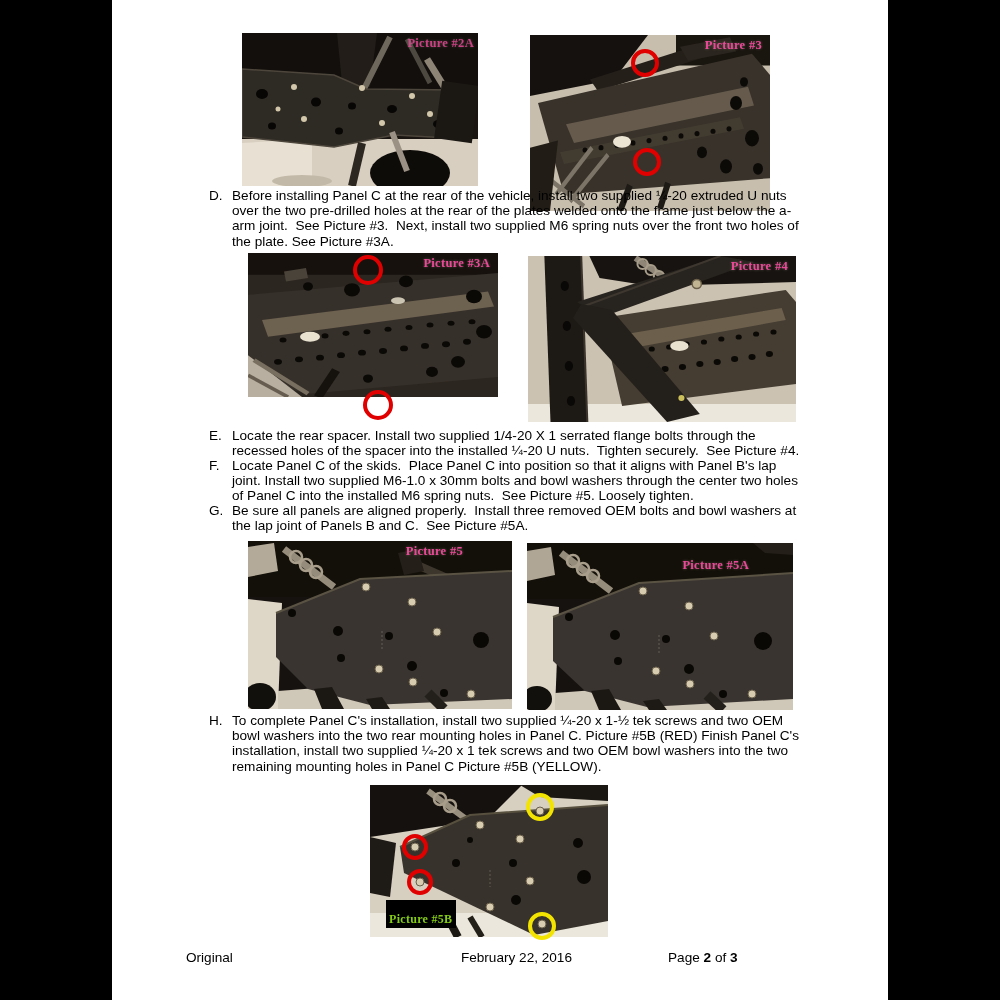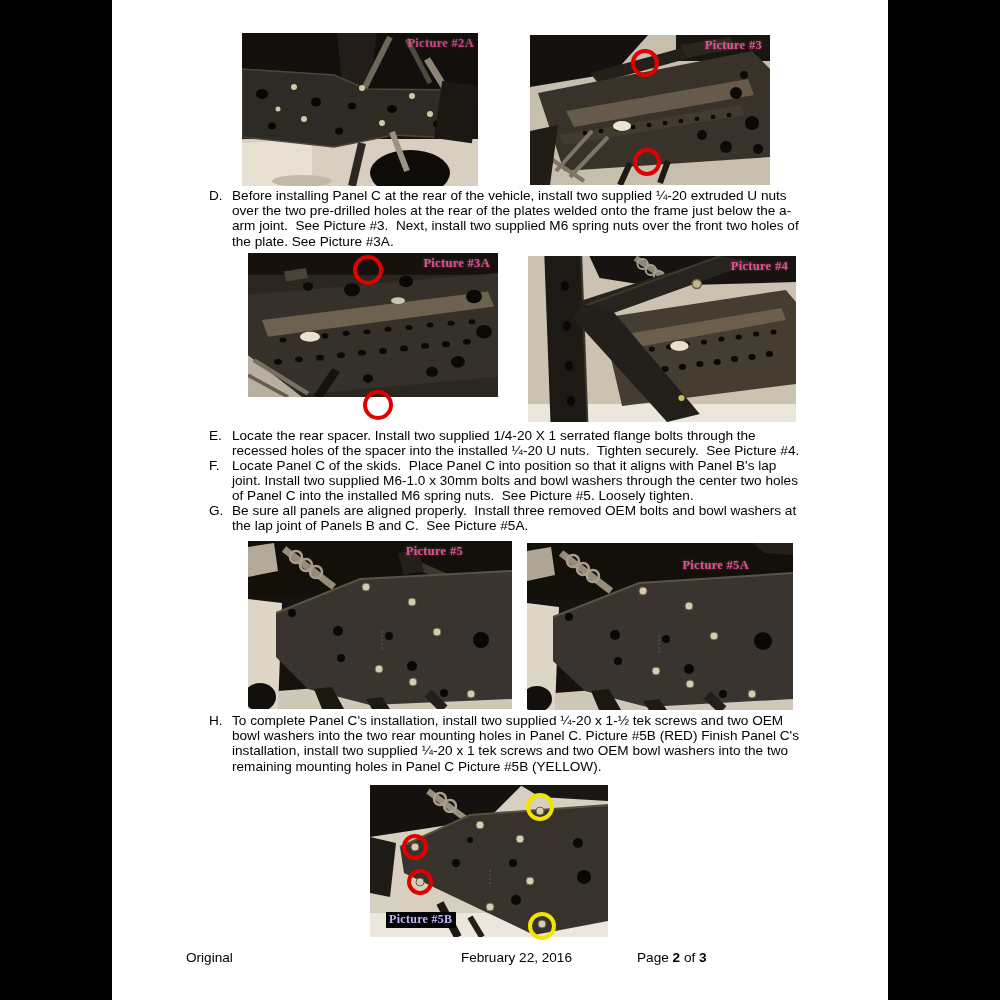--- a/index.html
+++ b/index.html
@@ -10,33 +10,33 @@
   
   .photo{position:absolute;margin:0;padding:0;}
   .photo .art{position:absolute;left:0;top:0;width:100%;height:100%;display:block;}
   .photo-label{position:absolute;top:3px;right:8px;
     font-family:"Liberation Serif",serif;font-weight:bold;font-size:12.5px;color:#ec4899;
     letter-spacing:.3px;text-shadow:0 0 3px rgba(225,214,192,.35);white-space:nowrap;}
   .photo.label-inset .photo-label{right:49px;}
   .photo.label-near .photo-label{right:44px;margin-top:12px;}
   .photo.label-edge .photo-label{right:4px;opacity:.85;}
   .photo.label-bl .photo-label{top:auto;right:auto;left:16px;bottom:9px;background:#000;
-    color:#c4b5fd;padding:0 4px 1px 3px;font-size:12px;text-shadow:none;}
+    color:#84cc16;padding:12px 4px 1px 3px;font-size:12px;text-shadow:none;}
   .ann-circle{position:absolute;border:4px solid #e00000;border-radius:50%;box-sizing:border-box;}
 
   
   .step{position:absolute;left:97px;width:622px;font-size:13.6px;line-height:15.2px;color:#000;}
   .step-letter{position:absolute;left:0;top:0;}
   .step-text{margin-left:23px;white-space:pre-wrap;}
 
   
   .footer{position:absolute;top:950px;left:0;width:100%;font-size:13.6px;color:#000;}
   .f-left{position:absolute;left:74px;}
   .f-center{position:absolute;left:250px;width:210px;text-align:right;}
-  .f-right{position:absolute;left:525px;white-space:nowrap;}
+  .f-right{position:absolute;left:556px;white-space:nowrap;}
   .f-right b{font-weight:bold;}
 </style>
 </head>
 <body>
 
 <div class="canvas">
   <div class="page">
 
     <figure class="photo label-edge" style="left:130px;top:33px;width:236px;height:153px">
       <svg class="art" viewBox="0 0 236 153" preserveAspectRatio="none">
@@ -70,21 +70,21 @@
         </g>
         <rect x="196" y="50" width="38" height="58" fill="#1b1713" transform="rotate(8 215 79)"></rect>
         <ellipse cx="168" cy="140" rx="40" ry="23" fill="#0e0c09"></ellipse>
         <line x1="150" y1="99" x2="165" y2="138" stroke="#9b9184" stroke-width="6"></line>
         <line x1="120" y1="110" x2="110" y2="153" stroke="#2c2720" stroke-width="8"></line>
         <ellipse cx="60" cy="148" rx="30" ry="6" fill="#c3b9a8"></ellipse>
       </svg>
       <figcaption class="photo-label">Picture #2A</figcaption>
     </figure>
 
-    <figure class="photo" style="left:418px;top:35px;width:240px;height:150px">
+    <figure class="photo" style="left:418px;top:35px;width:240px;height:176px">
       <svg class="art" viewBox="0 0 240 150" preserveAspectRatio="none">
         <rect width="240" height="150" fill="#c7beae"></rect>
         <polygon points="0,0 118,0 84,38 0,52" fill="#15110e"></polygon>
         <rect x="146" width="94" height="26" fill="#19150f"></rect>
         <polygon points="60,38 170,8 178,18 68,48" fill="#241f19"></polygon>
         <polygon points="150,10 200,2 206,14 158,22" fill="#2a251e"></polygon>
         <polygon points="8,58 222,16 240,34 240,122 34,136" fill="#38322a"></polygon>
         <polygon points="36,76 218,44 224,60 44,92" fill="#6d6252" opacity="0.85"></polygon>
         <polygon points="30,100 210,70 214,80 34,110" fill="#4a4236" opacity="0.6"></polygon>
         <g fill="#0c0a07">

